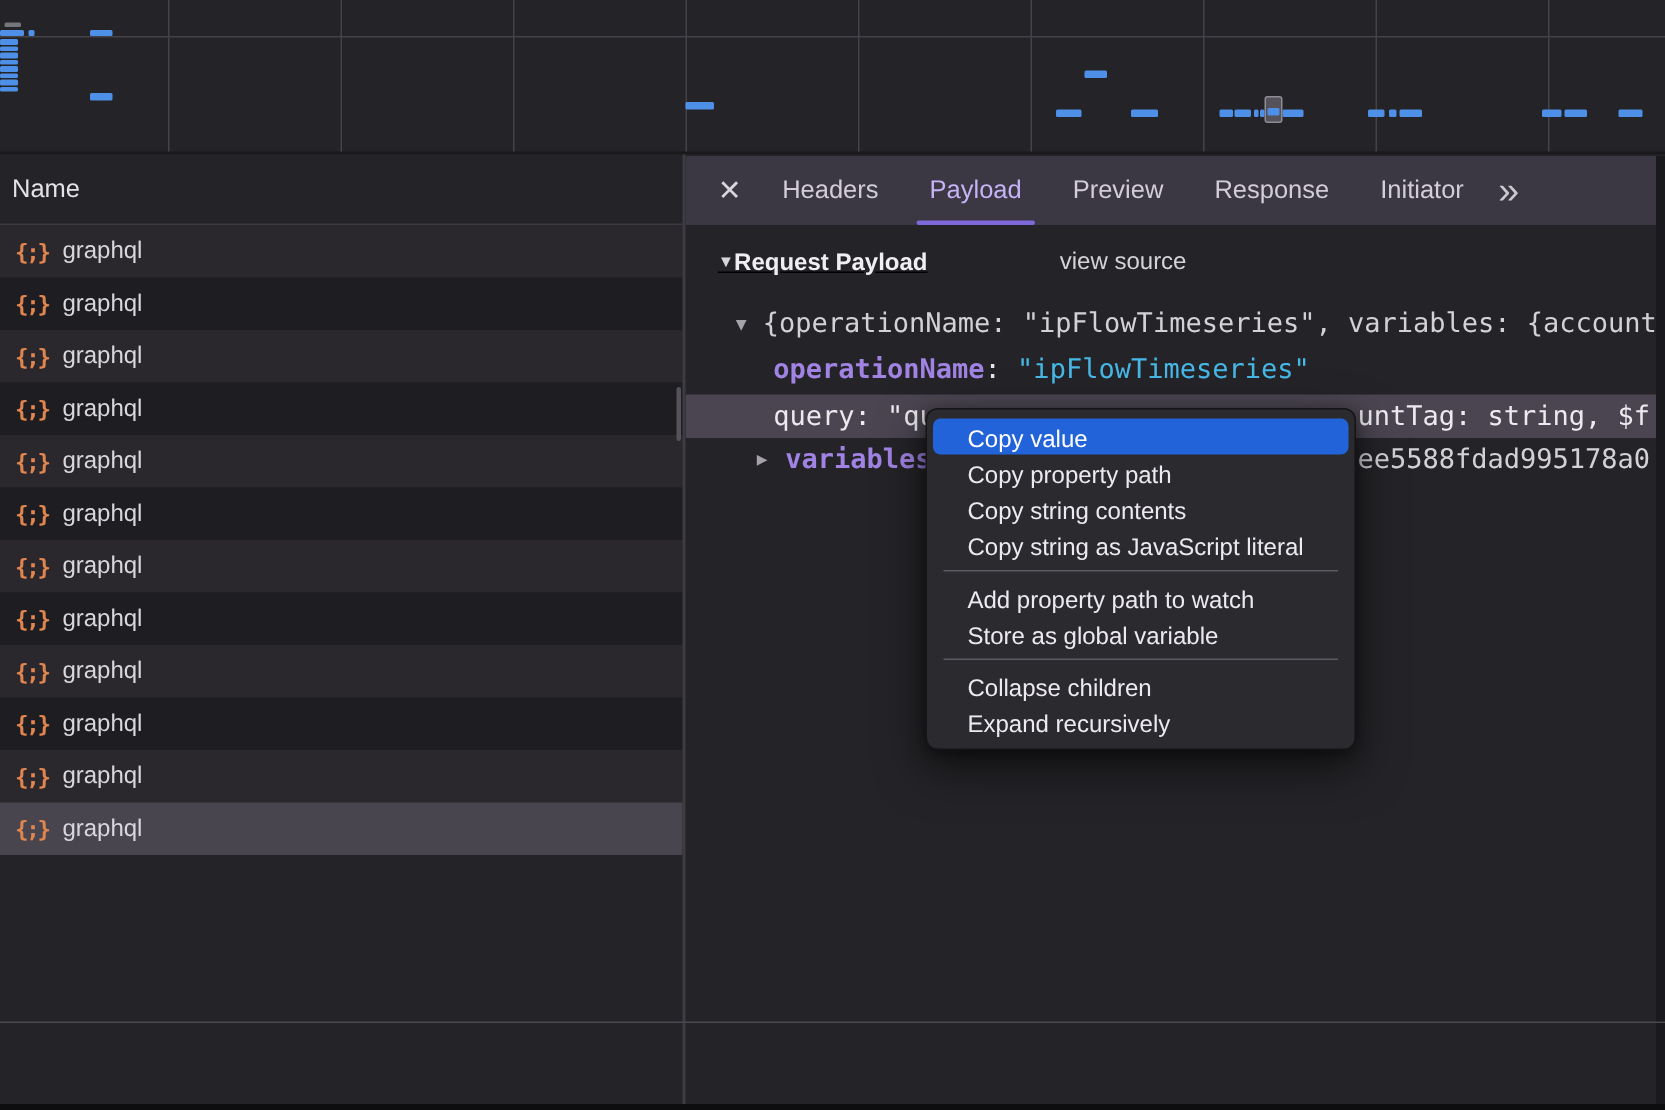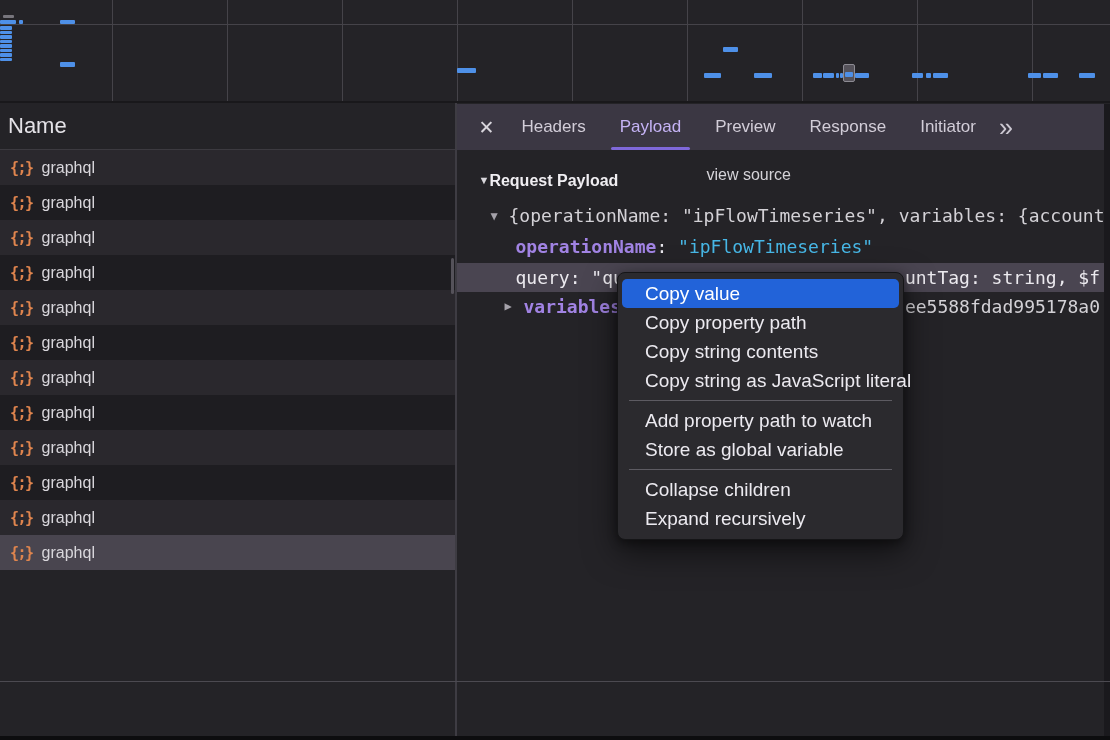--- a/index.html
+++ b/index.html
@@ -10,21 +10,21 @@
   }
   
   .overview{position:absolute;left:0;top:0;width:1110px;height:101px;background:#242327;border-bottom:2px solid #19181b;}
   .gridline-v{position:absolute;top:0;bottom:0;width:1px;background:#454349;}
   .gridline-h{position:absolute;left:0;right:0;height:1px;background:#454349;}
   .ov-bar{position:absolute;background:#4e90e8;border-radius:1px;}
   .ov-bar.gray{background:#77757c;}
   .ov-marker{position:absolute;background:#55525a;border:1px solid #8d8b93;border-radius:2px;box-sizing:border-box;}
   
   .left-panel{position:absolute;left:0;top:103px;width:455px;bottom:4px;background:#242327;}
-  .lp-header{height:46px;line-height:46px;padding-left:8px;font-size:22px;color:#e4e2e7;border-bottom:1px solid #3c3a40;}
+  .lp-header{height:46px;line-height:46px;padding-left:8px;font-size:17px;color:#e4e2e7;border-bottom:1px solid #3c3a40;}
   .net-row{height:35px;display:flex;align-items:center;padding-left:10px;gap:9px;font-size:16px;color:#d9d7dc;}
   .net-row.odd{background:#2a282d;}
   .net-row.even{background:#1e1d21;}
   .net-row.selected{background:#49454f;}
   .json-icon{color:#e0854e;font-family:"DejaVu Sans Mono",monospace;font-weight:bold;font-size:15px;letter-spacing:-1.5px;}
   .lp-scroll-thumb{position:absolute;right:1px;top:155px;width:3px;height:36px;background:#55525a;border-radius:2px;}
   
   .v-divider{position:absolute;left:455px;top:103px;bottom:4px;width:1.5px;background:#3e3c43;z-index:6;}
   .footer-divider{position:absolute;left:0;top:681px;width:1110px;height:1px;background:#4c4a51;z-index:6;}
   .bottom-strip{position:absolute;left:0;bottom:0;width:1110px;height:4px;background:#0d0d0f;z-index:8;}
@@ -32,21 +32,21 @@
   
   .right-panel{position:absolute;left:456.5px;top:103px;right:0;bottom:4px;background:#242327;overflow:hidden;}
   .tabbar{position:absolute;left:0;top:1px;right:0;height:46px;background:#3b3743;display:flex;align-items:center;padding-left:12px;box-sizing:border-box;}
   .close-x{font-size:19px;color:#d8d5dc;margin:0 10px 0 10px;cursor:default;}
   .tab{font-size:17px;color:#d2cdd8;margin:0 17px;position:relative;height:46px;line-height:46px;white-space:nowrap;}
   .tab.selected{color:#c5b3f5;}
   .tab.selected::after{content:"";position:absolute;left:-9px;right:-9px;bottom:0;height:3px;background:#7f68da;border-radius:2px;}
   .overflow-tabs{font-size:25px;color:#ccc8d2;margin-left:6px;letter-spacing:-2px;line-height:40px;}
   
   .mono{font-family:"DejaVu Sans Mono",monospace;font-size:18px;}
-  .title-row{position:absolute;left:22px;top:57px;height:30px;line-height:41px;white-space:nowrap;}
+  .title-row{position:absolute;left:22px;top:57px;height:30px;line-height:30px;white-space:nowrap;text-decoration:underline;}
   .title-tri{font-size:11px;color:#d8d6db;vertical-align:2px;}
   .title-txt{font-size:16px;font-weight:bold;color:#f0eef2;}
   .view-source{position:absolute;left:250px;top:57px;height:30px;line-height:30px;font-size:16px;color:#d5d3d8;}
   .tree-row{position:absolute;left:0;right:0;height:29px;line-height:29px;white-space:nowrap;color:#d3d1d6;}
   .row-preview{top:98px;height:30px;line-height:30px;}
   .row-op{top:129px;height:30px;line-height:30px;padding-left:59px;box-sizing:border-box;}
   .row-query{top:160px;background:#4a4551;color:#eceaef;padding-left:59px;box-sizing:border-box;}
   .row-vars{top:189px;}
   .tree-tri{position:absolute;font-size:12px;color:#a5a2aa;}
   .tri-root{left:34px;}
@@ -55,21 +55,21 @@
   .key{color:#a183e3;font-weight:bold;}
   .colon{color:#e8e6ec;}
   .str{color:#47b7e6;}
   .vars-key{position:absolute;left:67px;}
   .right-seg{position:absolute;right:10px;}
   .seg-dim{color:#d3d1d6;}
   
   .context-menu{position:absolute;left:617px;top:272px;width:287px;z-index:20;background:#2b2a2e;
     border:1px solid #151517;border-radius:8px;padding:6px 0;box-sizing:border-box;
     box-shadow:0 12px 32px rgba(0,0,0,.55),0 3px 10px rgba(0,0,0,.4);}
-  .menu-item{height:29px;line-height:29px;font-size:19px;color:#eceaf0;padding:0 27px;white-space:nowrap;}
+  .menu-item{height:24px;line-height:29px;font-size:16px;color:#eceaf0;padding:0 27px;white-space:nowrap;}
   .menu-item.highlighted{background:#2263d9;margin:0 4px;padding:0 23px;border-radius:5px;color:#ffffff;}
   .menu-sep{height:1px;background:#5d5b62;margin:5px 11px;}
 </style>
 </head>
 <body>
 
 <div class="overview">
     <div class="gridline-v" style="left: 112px;"></div>
     <div class="gridline-v" style="left: 227px;"></div>
     <div class="gridline-v" style="left: 342px;"></div>

